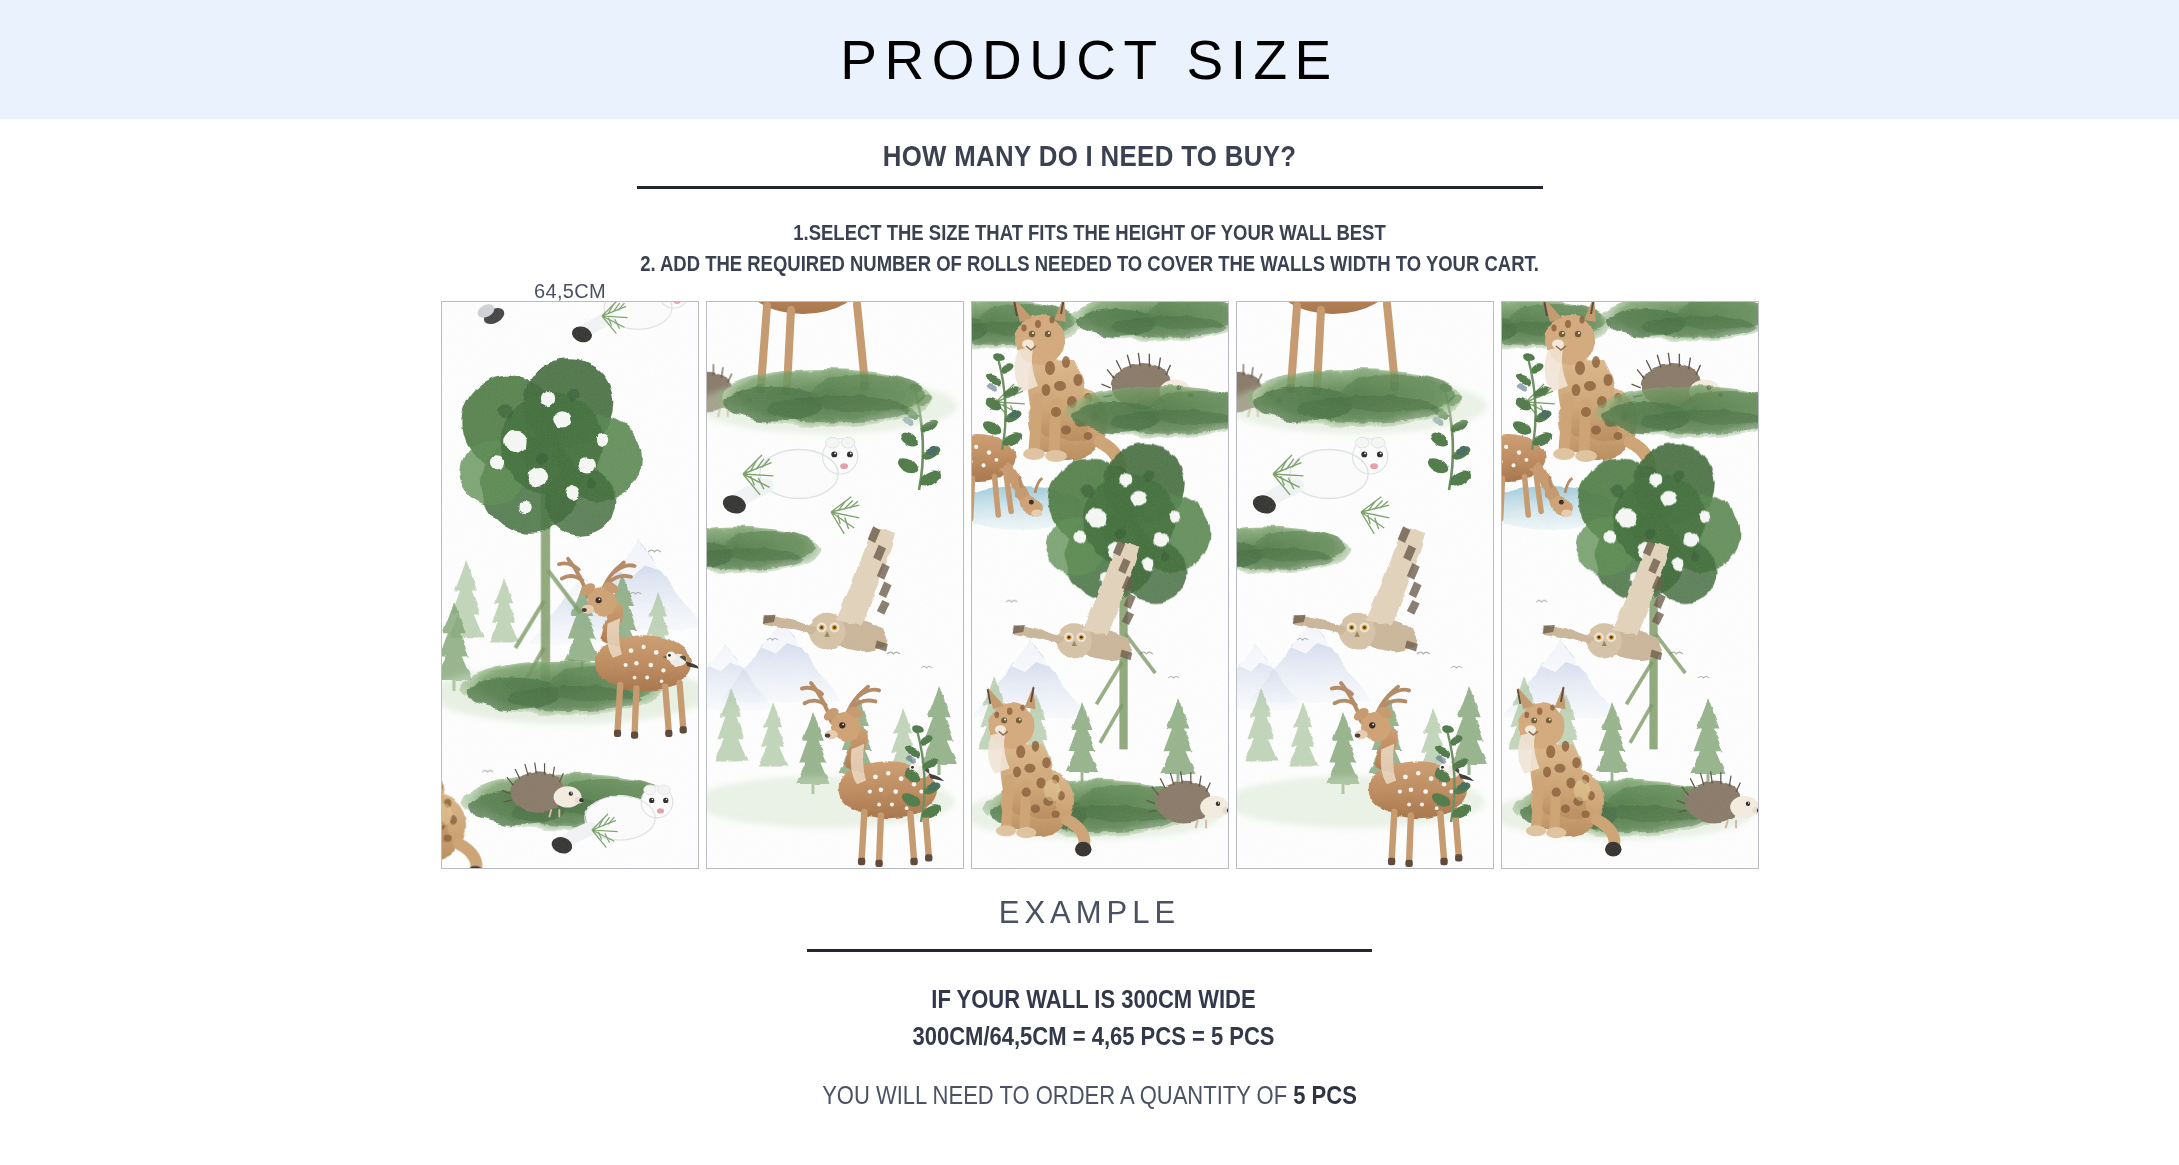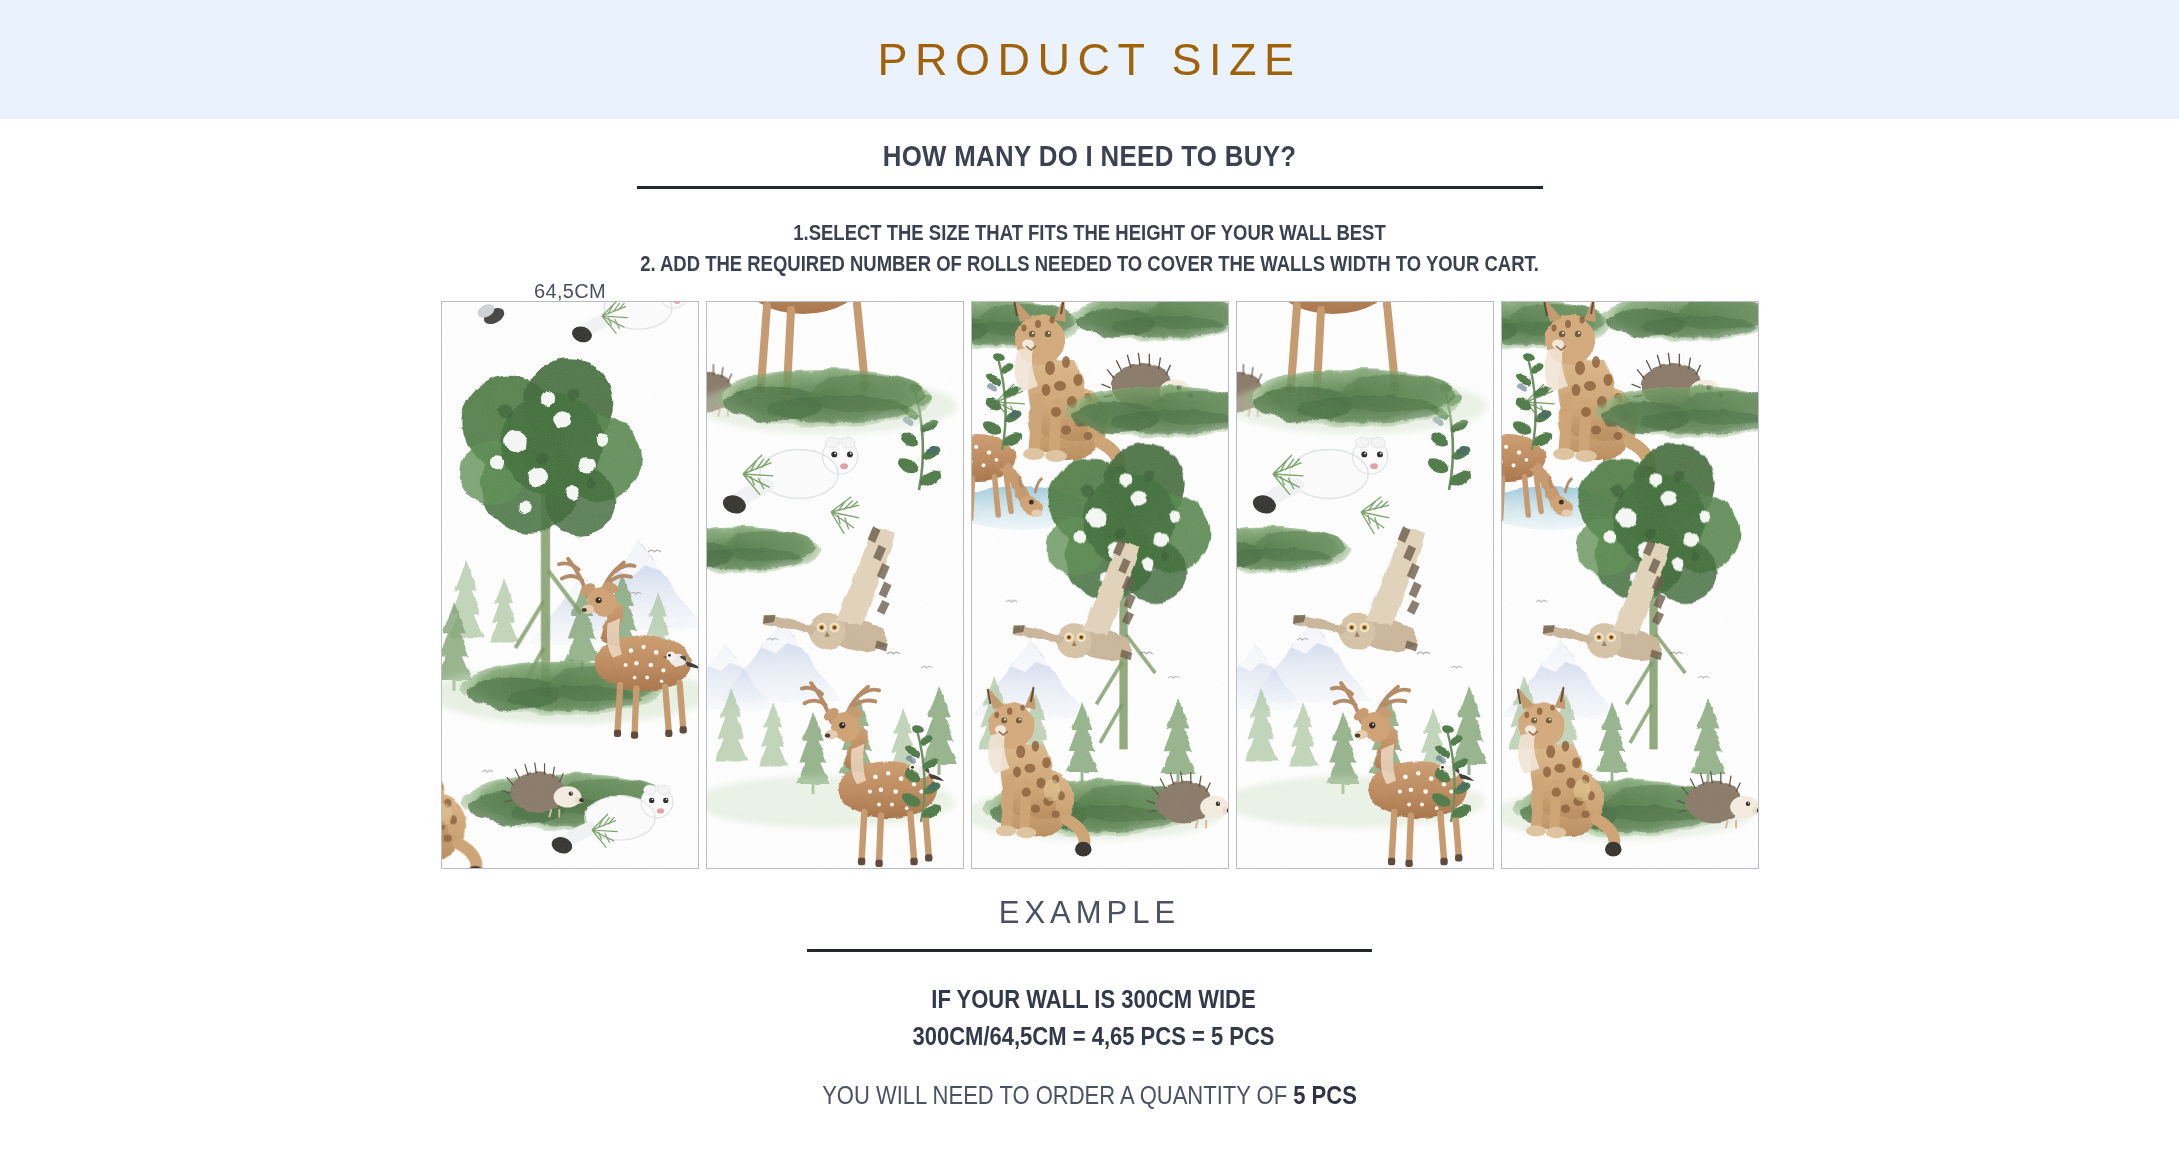--- a/index.html
+++ b/index.html
@@ -11,24 +11,24 @@
     overflow:hidden;
     position:relative;
   }
   
   #header-band{
     position:absolute;left:0;top:0;width:2179px;height:119px;
     background:#eaf2fd;
     display:flex;align-items:center;justify-content:center;
   }
   #page-title{
-    font-size:45px;
+    font-size:55px;
     font-weight:300;
     letter-spacing:7.5px;
-    color:#a16207;
+    color:#000000;
     font-family:"Liberation Sans",sans-serif;
   }
   
   #instructions{
     position:absolute;left:0;top:119px;width:2179px;
     text-align:center;
   }
   #instructions-heading{
     margin-top:20px;
     font-size:30px;

